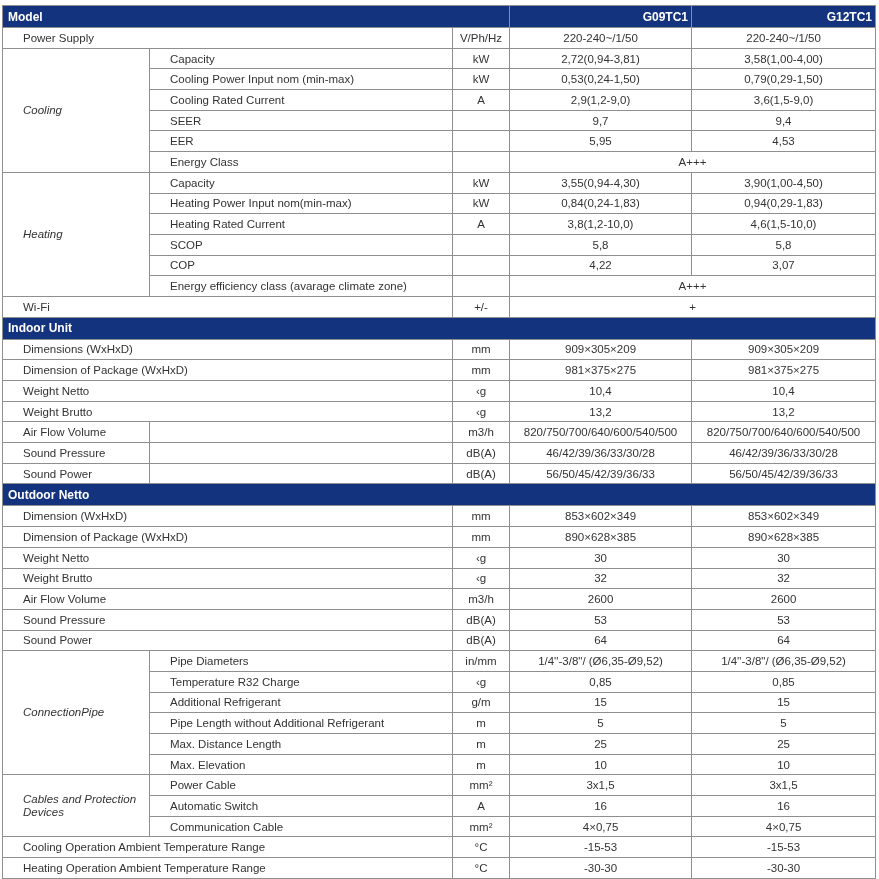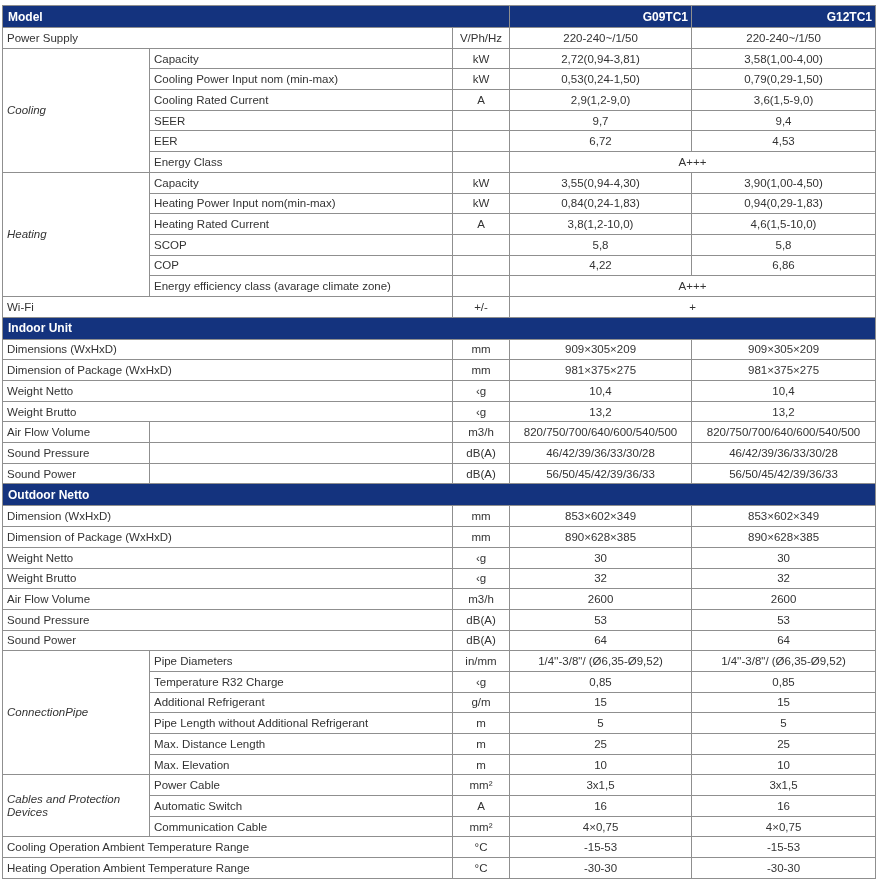--- a/index.html
+++ b/index.html
@@ -26,21 +26,21 @@
   td {
     border: 1px solid #8f8f8f;
     font-size: 11.5px;
     color: #333333;
     padding: 0 3px;
     box-sizing: border-box;
     overflow: hidden;
     white-space: nowrap;
     vertical-align: middle;
   }
-  td.c-label, td.c-sub, td.c-group { text-align: left; padding-left: 4px; margin-top: 36px; }
+  td.c-label, td.c-sub, td.c-group { text-align: left; padding-left: 20px; margin-top: 36px; }
   td.c-group { white-space: normal; line-height: 1.15; font-style: italic; }
   td.c-unit, td.c-value { text-align: center; padding: 0 2px; }
   td.c-section, td.c-header-left, td.c-header-model {
     background: #14337e;
     color: #ffffff;
     font-weight: 700;
     font-size: 12px;
   }
   td.c-section, td.c-header-left { text-align: left; padding-left: 5px; margin-top: 28px; }
   td.c-header-model { text-align: right; border-left-color: #ffffff; }
@@ -90,21 +90,21 @@
         </tr>
         <tr class="regular">
           <td class="c-sub">SEER</td>
           <td class="c-unit"></td>
           <td class="c-value">9,7</td>
           <td class="c-value">9,4</td>
         </tr>
         <tr class="regular">
           <td class="c-sub">EER</td>
           <td class="c-unit"></td>
-          <td class="c-value">6,72</td>
+          <td class="c-value">5,95</td>
           <td class="c-value">4,53</td>
         </tr>
         <tr class="regular">
           <td class="c-sub">Energy Class</td>
           <td class="c-unit"></td>
           <td colspan="2" class="c-value">A+++</td>
         </tr>
         <tr class="regular">
           <td rowspan="6" class="c-group">Heating</td>
           <td class="c-sub">Capacity</td>
@@ -127,21 +127,21 @@
         <tr class="regular">
           <td class="c-sub">SCOP</td>
           <td class="c-unit"></td>
           <td class="c-value">5,8</td>
           <td class="c-value">5,8</td>
         </tr>
         <tr class="regular">
           <td class="c-sub">COP</td>
           <td class="c-unit"></td>
           <td class="c-value">4,22</td>
-          <td class="c-value">6,86</td>
+          <td class="c-value">3,07</td>
         </tr>
         <tr class="regular">
           <td class="c-sub">Energy efficiency class (avarage climate zone)</td>
           <td class="c-unit"></td>
           <td colspan="2" class="c-value">A+++</td>
         </tr>
         <tr class="regular">
           <td colspan="2" class="c-label">Wi-Fi</td>
           <td class="c-unit">+/-</td>
           <td colspan="2" class="c-value">+</td>

